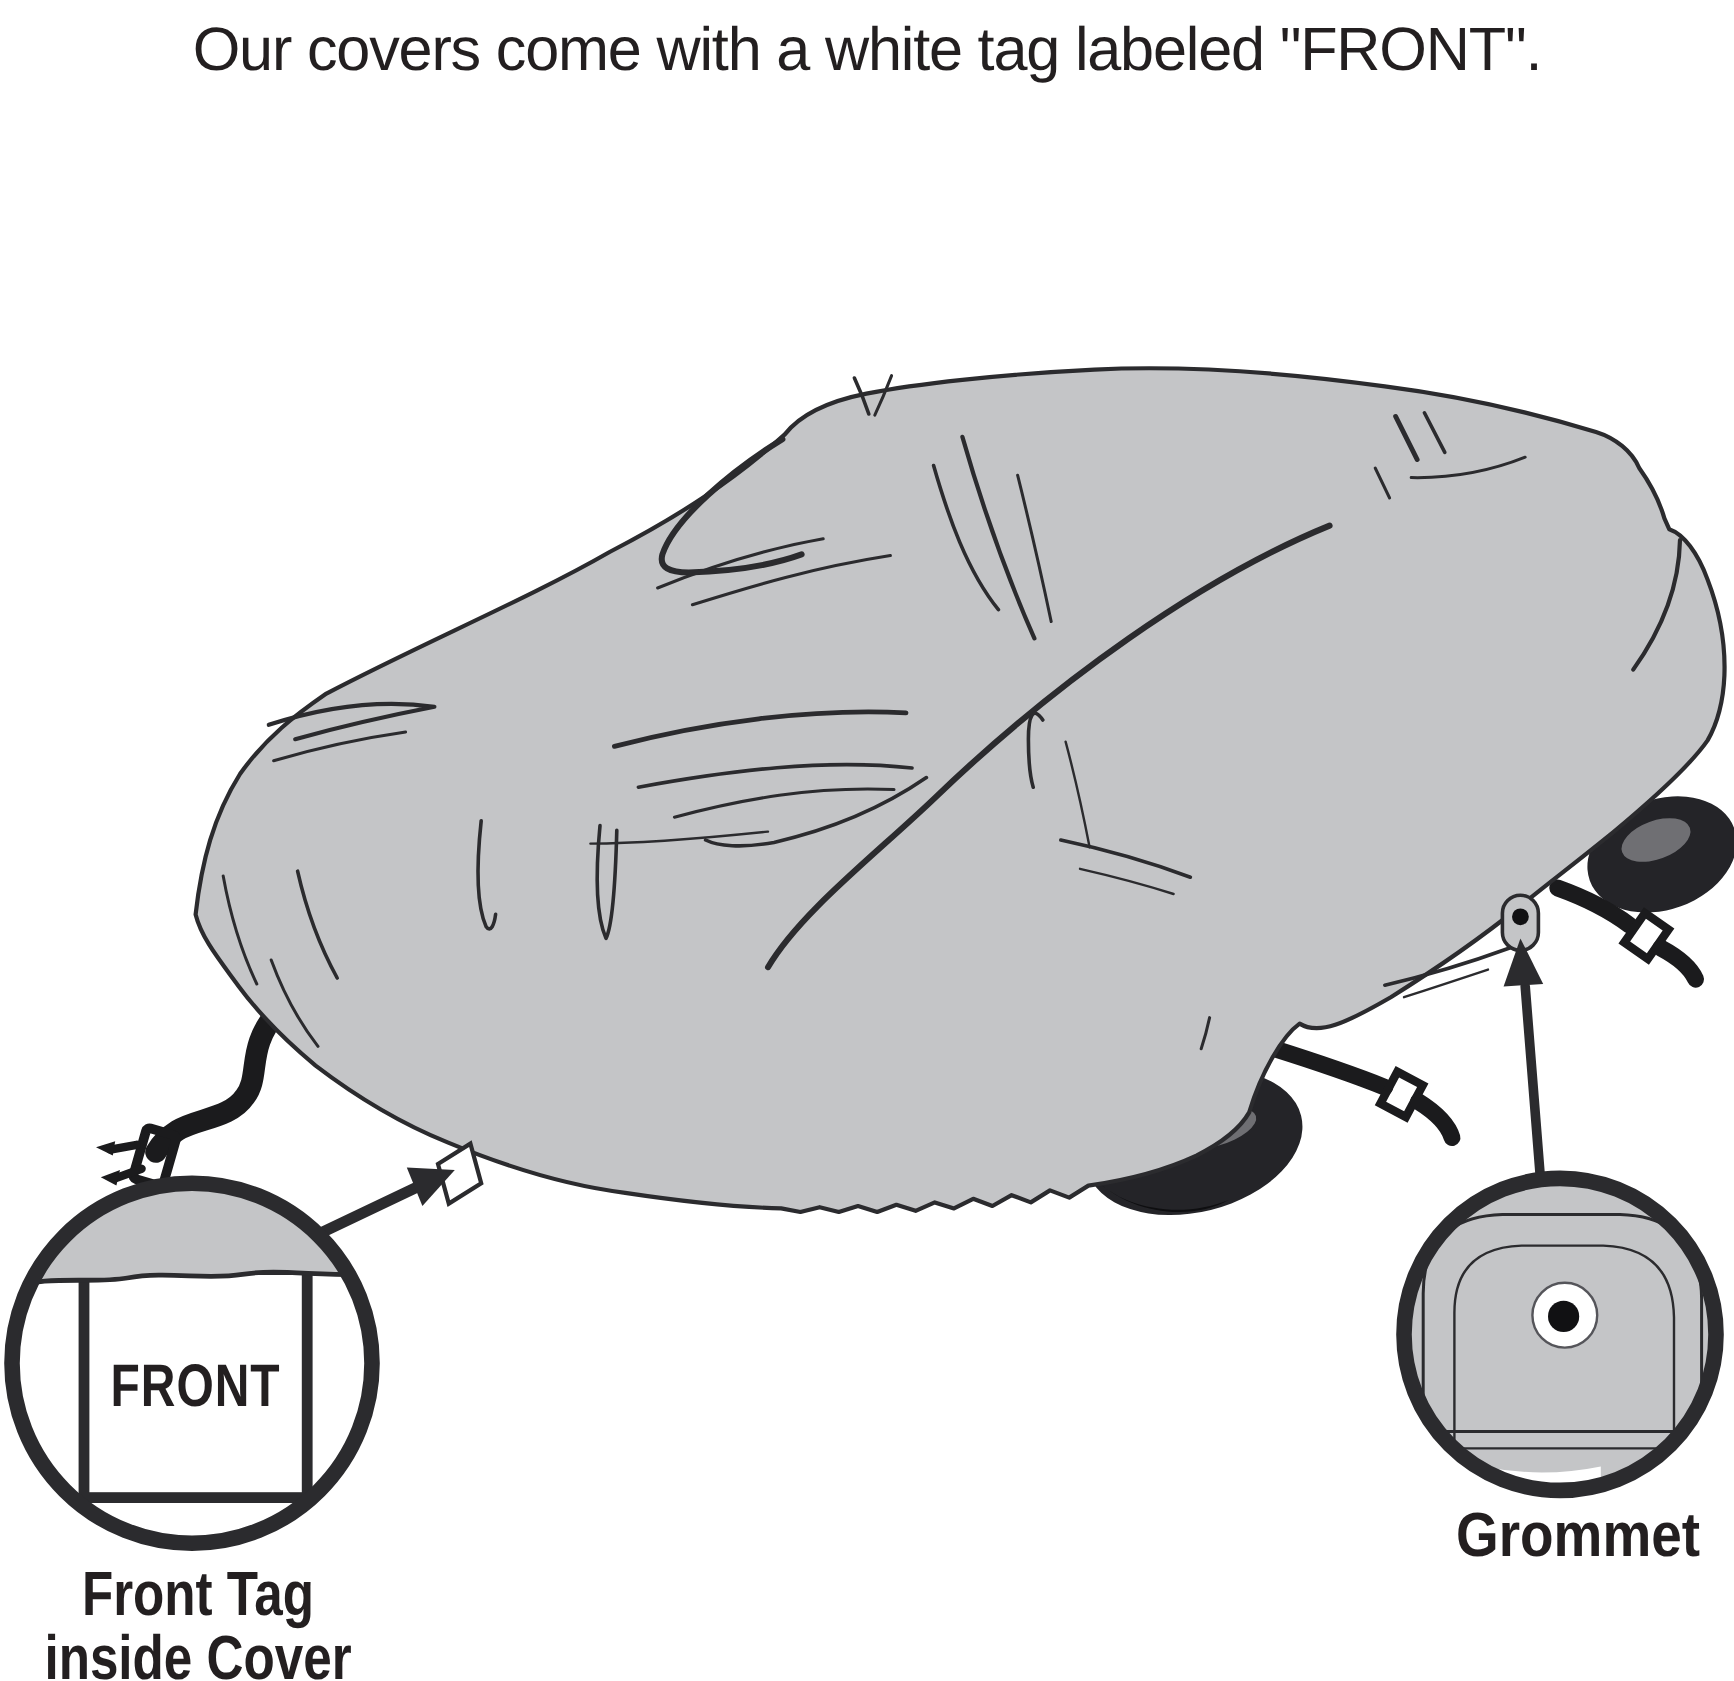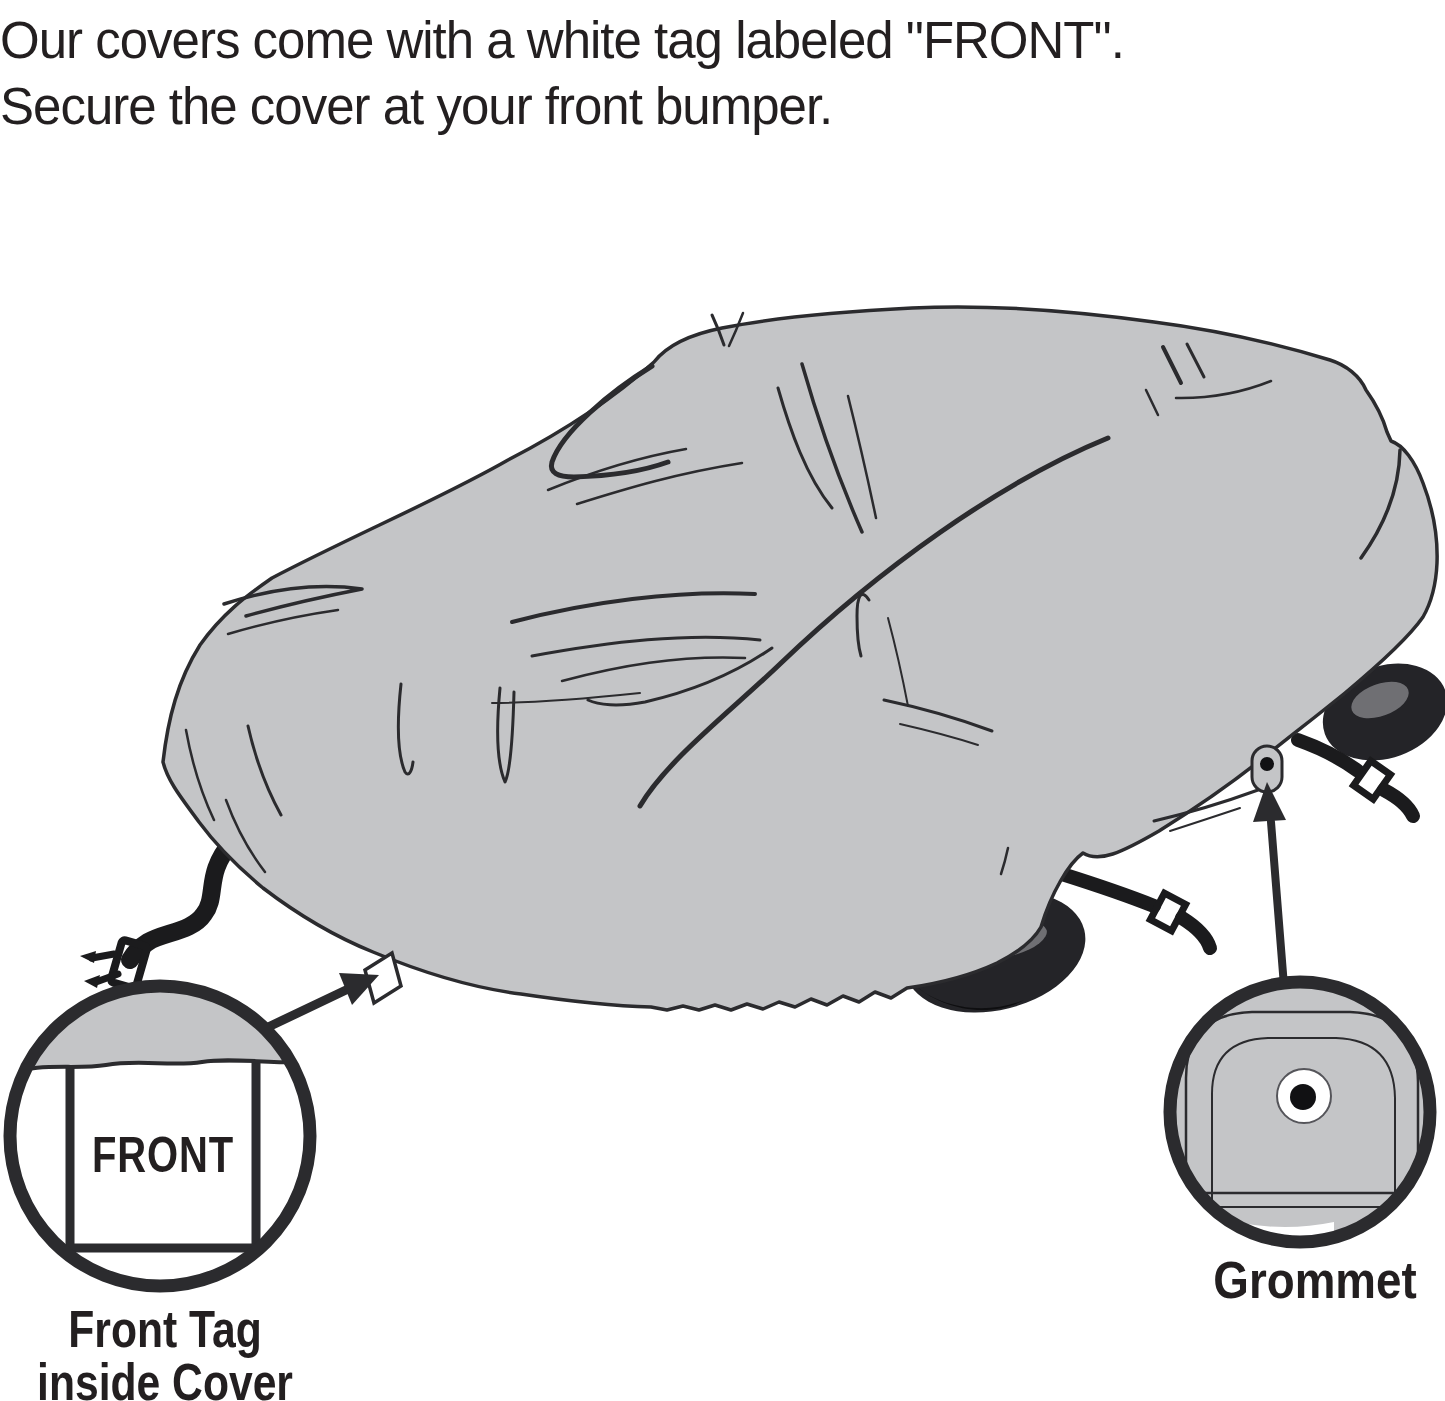--- a/index.html
+++ b/index.html
@@ -15,20 +15,21 @@
   .stage{
     position:relative;
     width:1445px;height:1401px;
     background:var(--background);
     overflow:hidden;
     font-family:"Liberation Sans","DejaVu Sans",sans-serif;
     color:var(--text-ink);
   }
   .heading{
     position:absolute;top:8px;left:0;right:0;
+    text-align:center;
     font-size:51px;line-height:66px;
     letter-spacing:-1px;
     color:var(--text-ink);
   }
   .art{position:absolute;left:0;top:0;width:1445px;height:1401px;}
   .fill-cover{fill:var(--cover-grey);}
   .cover-outline{stroke:var(--outline-ink);stroke-width:3.5;stroke-linejoin:round;}
   .crease{fill:none;stroke:var(--outline-ink);stroke-linecap:round;stroke-linejoin:round;}
   .fill-ink{fill:var(--outline-ink);}
   .stroke-ink{stroke:var(--outline-ink);}
@@ -57,21 +58,20 @@
     transform:scaleX(0.88);transform-origin:50% 0%;
   }
 </style>
 </head>
 <body>
 
 <div class="stage">
 
   <div class="heading">
     <div>Our covers come with a white tag labeled "FRONT".</div>
-    <div>Secure the cover at your front bumper.</div>
   </div>
 
   <svg class="art" viewBox="0 0 1445 1401">
     <defs>
       <clipPath id="clipL">
           <circle cx="160" cy="1136" r="145"></circle>
         </clipPath>
       <clipPath id="clipR">
           <circle cx="1300" cy="1112" r="126"></circle>
         </clipPath>

